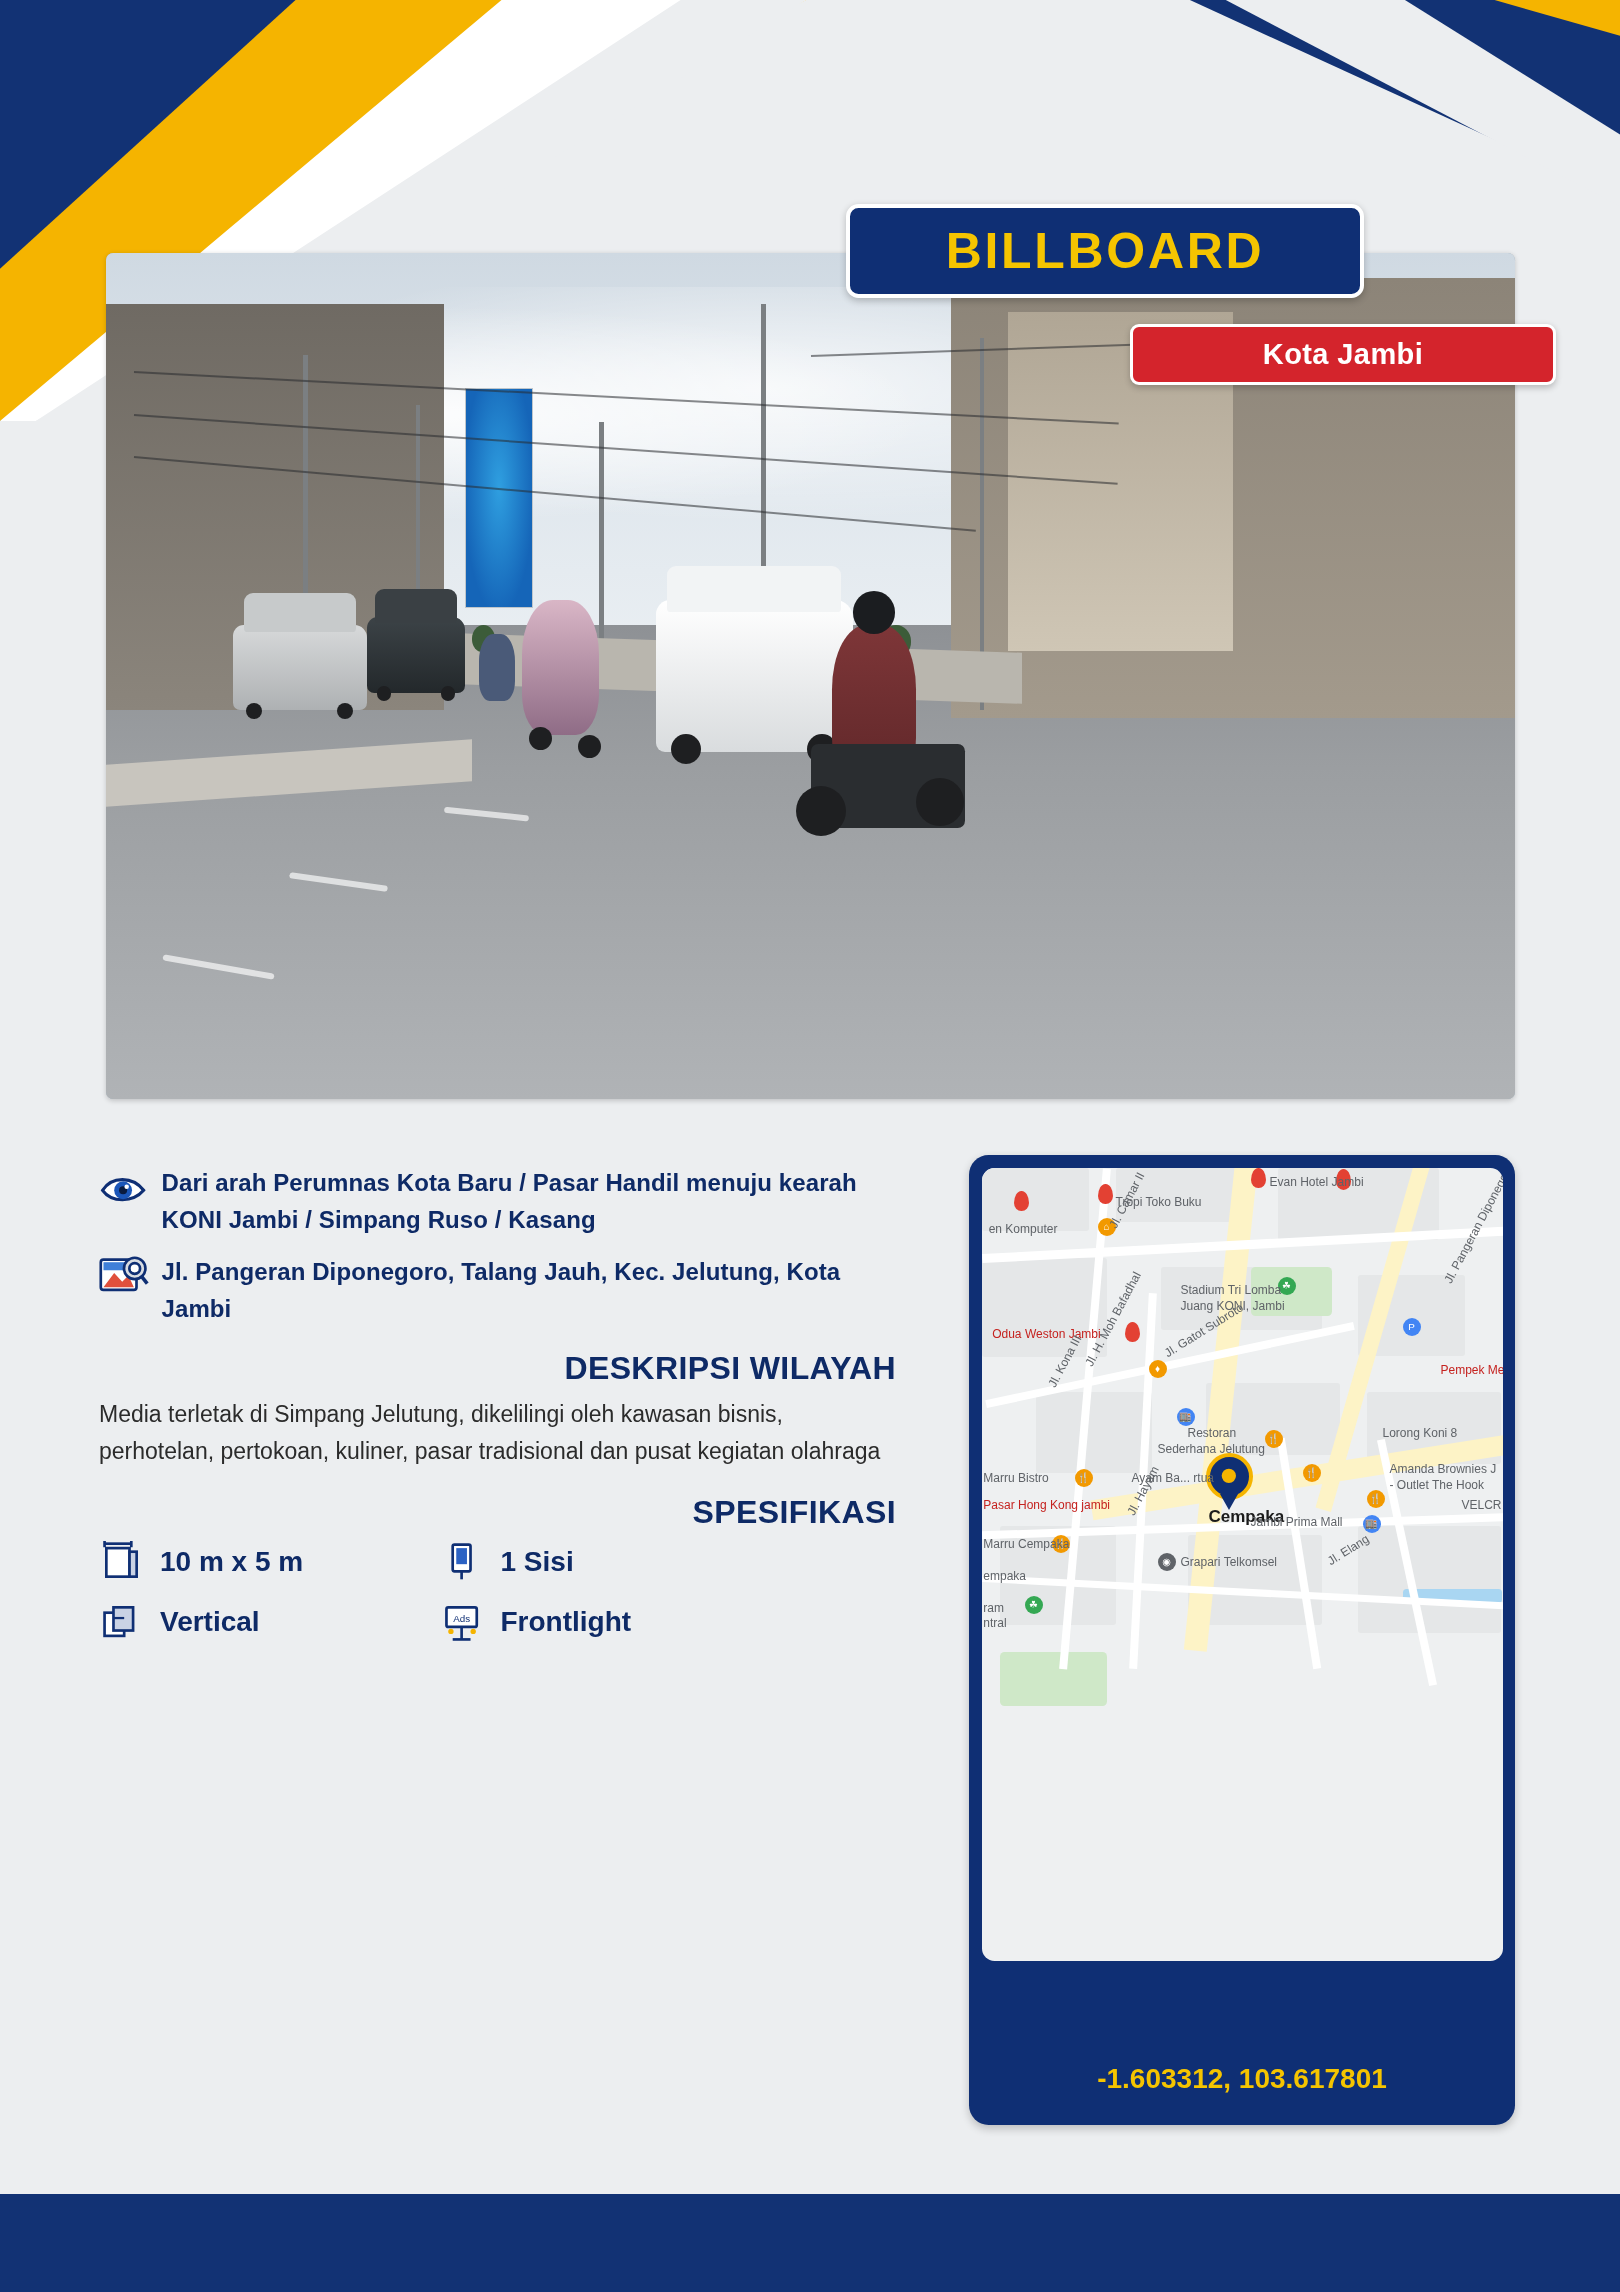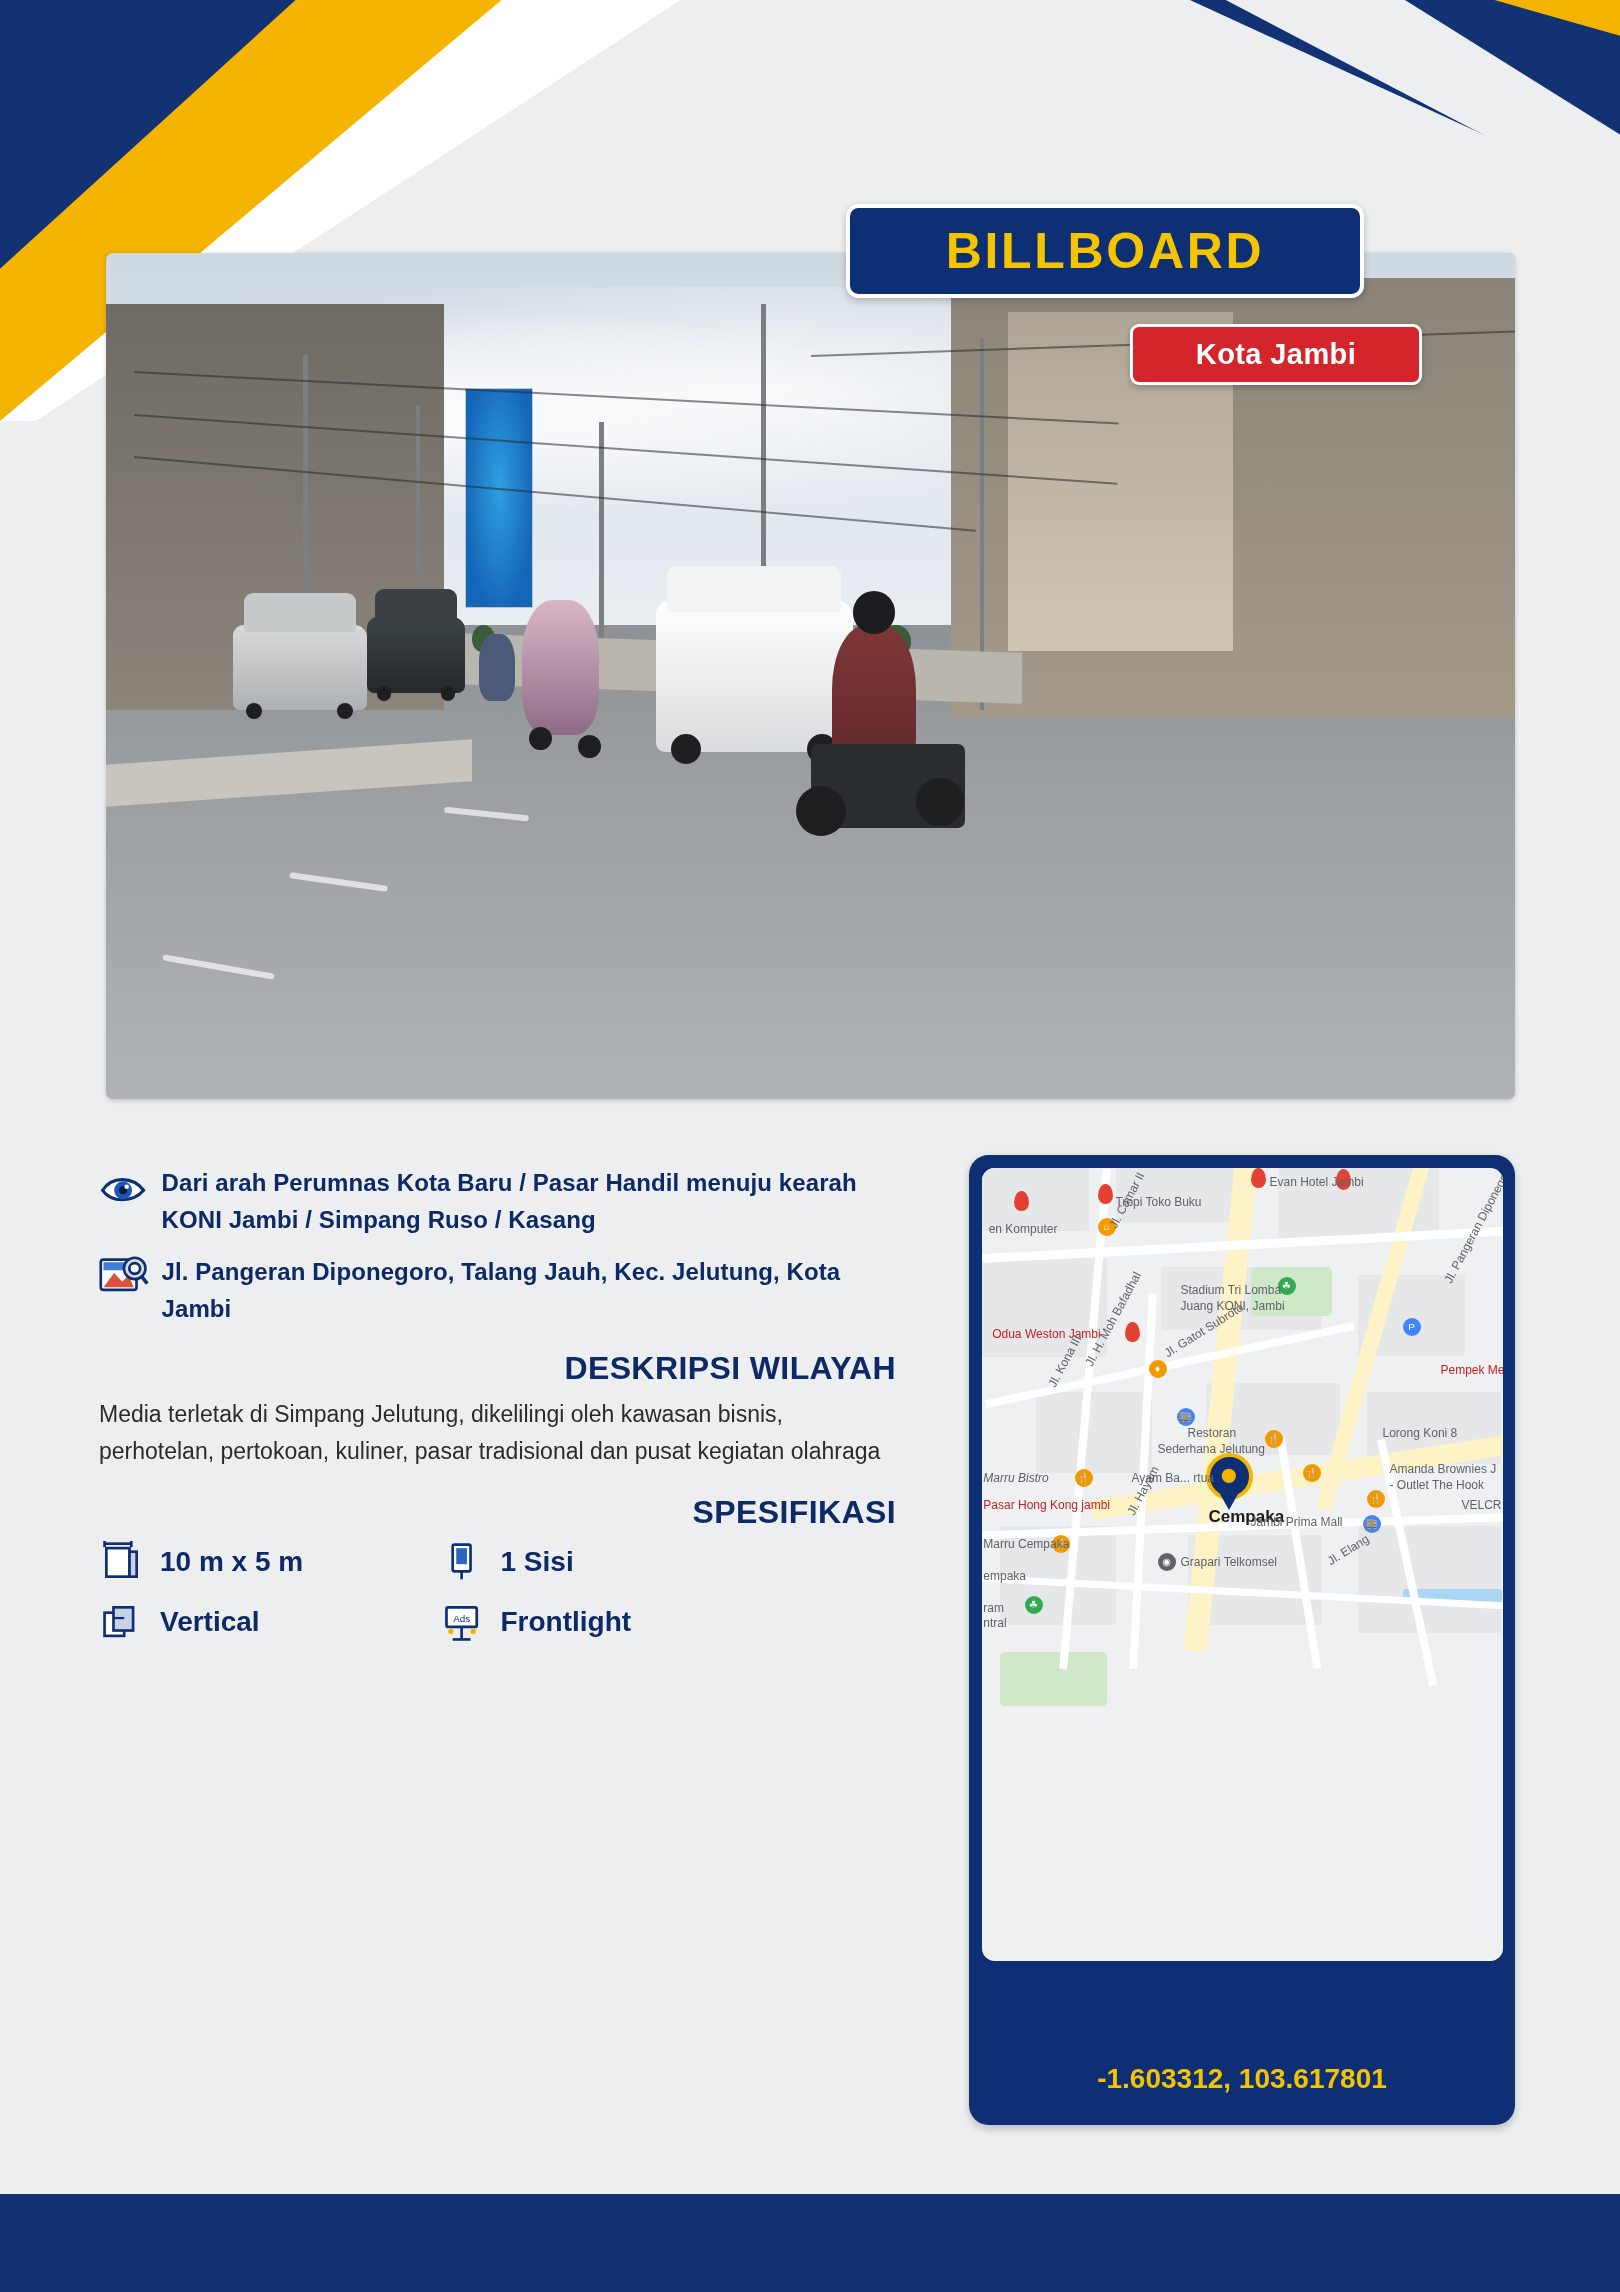--- a/index.html
+++ b/index.html
@@ -118,21 +118,21 @@
     border-radius: 12.5px;
     display: flex; align-items: center; justify-content: center;
     box-shadow: 0 2.7px 7.2px rgba(0,0,0,.22);
   }
   .badge-billboard span {
     color: #f5c400;
     font-size: 50px; font-weight: bold; letter-spacing: 2.7px;
   }
   .badge-kota {
     position: absolute; left: 1130px; top: 324px;
-    width: 292px; height: 61px;
+    width: 426px; height: 61px;
     background: #d4242c;
     border: 3.6px solid #ffffff;
     border-radius: 9px;
     display: flex; align-items: center; justify-content: center;
     box-shadow: 0 2.7px 6.3px rgba(0,0,0,.22);
   }
   .badge-kota span {
     color: #ffffff; font-size: 29px; font-weight: bold; letter-spacing: 0.4px;
   }
 
@@ -478,21 +478,21 @@
           <div class="m-label" style="left: 199px; top: 131px;">Juang KONI, Jambi</div>
           <div class="m-label red" style="left: 10.7px; top: 159px;">Odua Weston Jambi</div>
           <div class="m-label rot" style="left: 466px; top: 107px;">Jl. Pangeran Diponegoro</div>
           <div class="m-label rot2" style="left: 184px; top: 179px;">Jl. Gatot Subroto</div>
           <div class="m-label rot" style="left: 107px; top: 190px;">Jl. H. Moh Bafadhal</div>
           <div class="m-label rot" style="left: 70px; top: 211px;">Jl. Kona III</div>
           <div class="m-label red" style="left: 459px; top: 195px;">Pempek Me</div>
           <div class="m-label" style="left: 401px; top: 258px;">Lorong Koni 8</div>
           <div class="m-label" style="left: 206px; top: 258px;">Restoran</div>
           <div class="m-label" style="left: 176px; top: 274px;">Sederhana Jelutung</div>
-          <div class="m-label" style="left: 1.8px; top: 303px; font-style: italic;">Marru Bistro</div>
+          <div class="m-label" style="left: 1.8px; top: 303px;">Marru Bistro</div>
           <div class="m-label" style="left: 150px; top: 303px;">Ayam Ba...    rtua</div>
           <div class="m-label" style="left: 408px; top: 294px;">Amanda Brownies J</div>
           <div class="m-label" style="left: 408px; top: 310px;">- Outlet The Hook</div>
           <div class="m-label red" style="left: 1.8px; top: 330px;">Pasar Hong Kong jambi</div>
           <div class="m-label rot" style="left: 149px; top: 339px;">Jl. Hayam</div>
           <div class="m-label" style="left: 480px; top: 330px;">VELCR</div>
           <div class="m-label" style="left: 269px; top: 347px;">Jambi Prima Mall</div>
           <div class="m-label" style="left: 1.8px; top: 369px;">Marru Cempaka</div>
           <div class="m-label" style="left: 199px; top: 387px;">Grapari Telkomsel</div>
           <div class="m-label rot2" style="left: 347px; top: 387px;">Jl. Elang</div>

